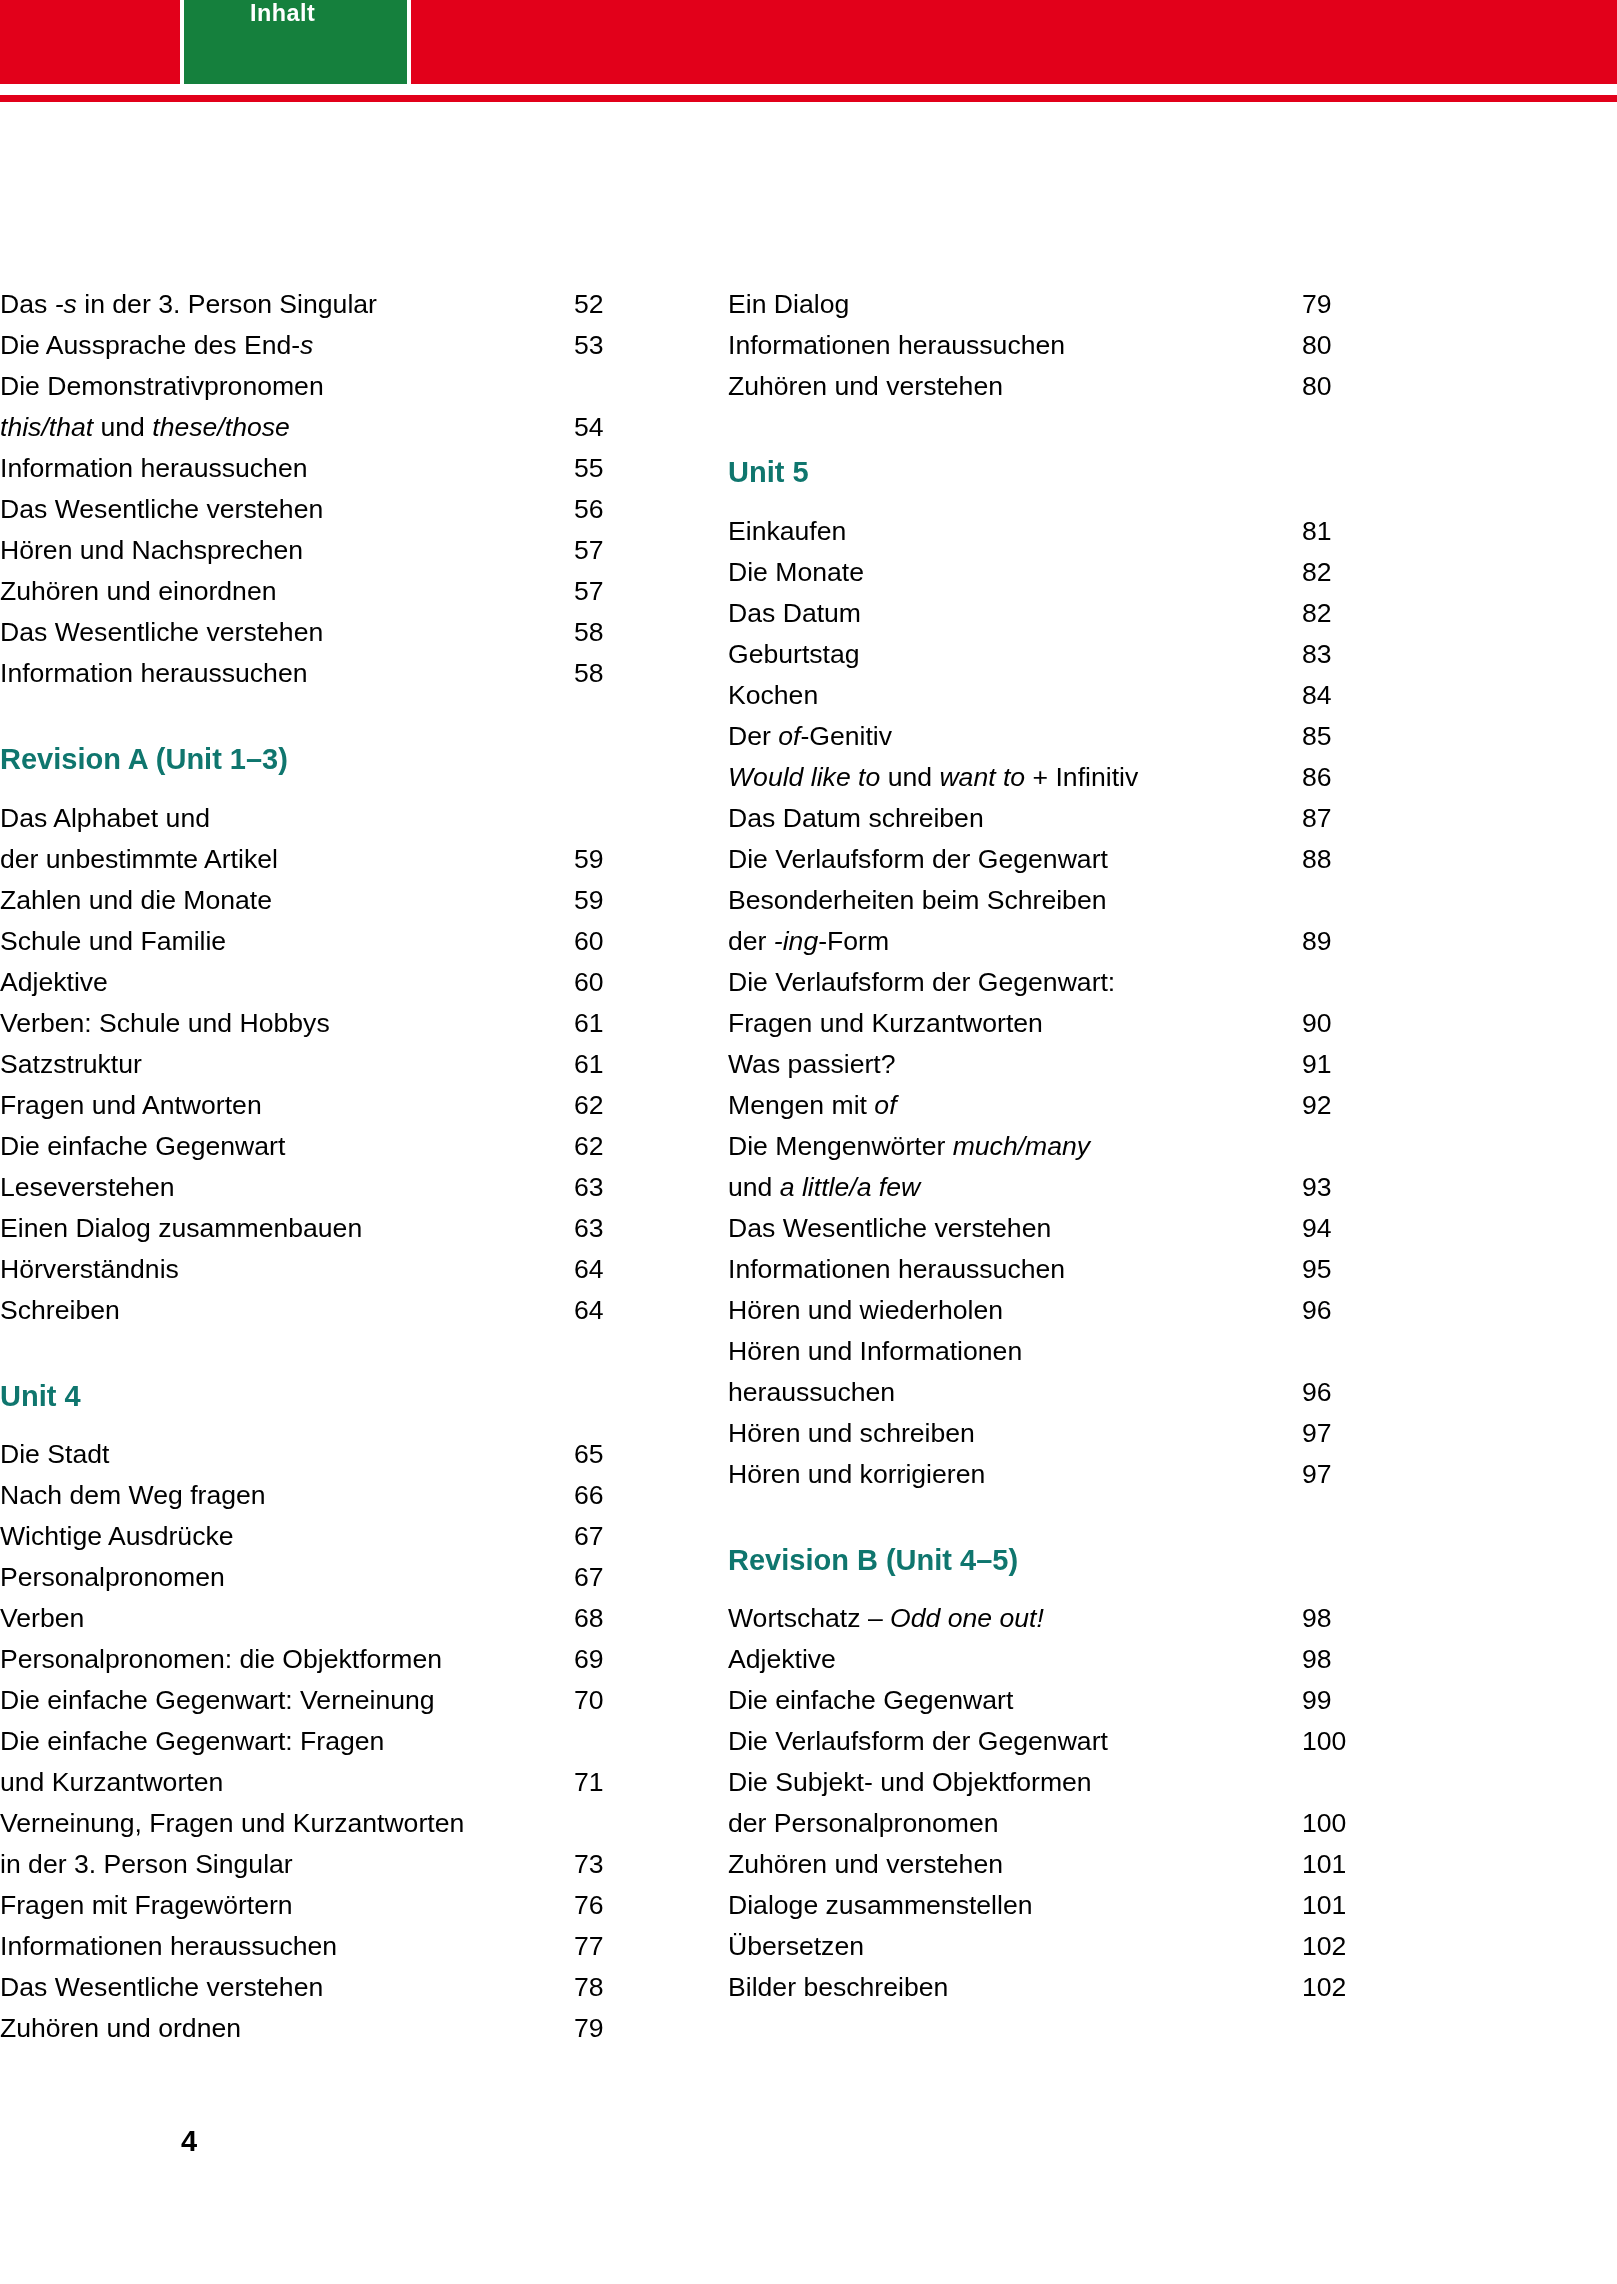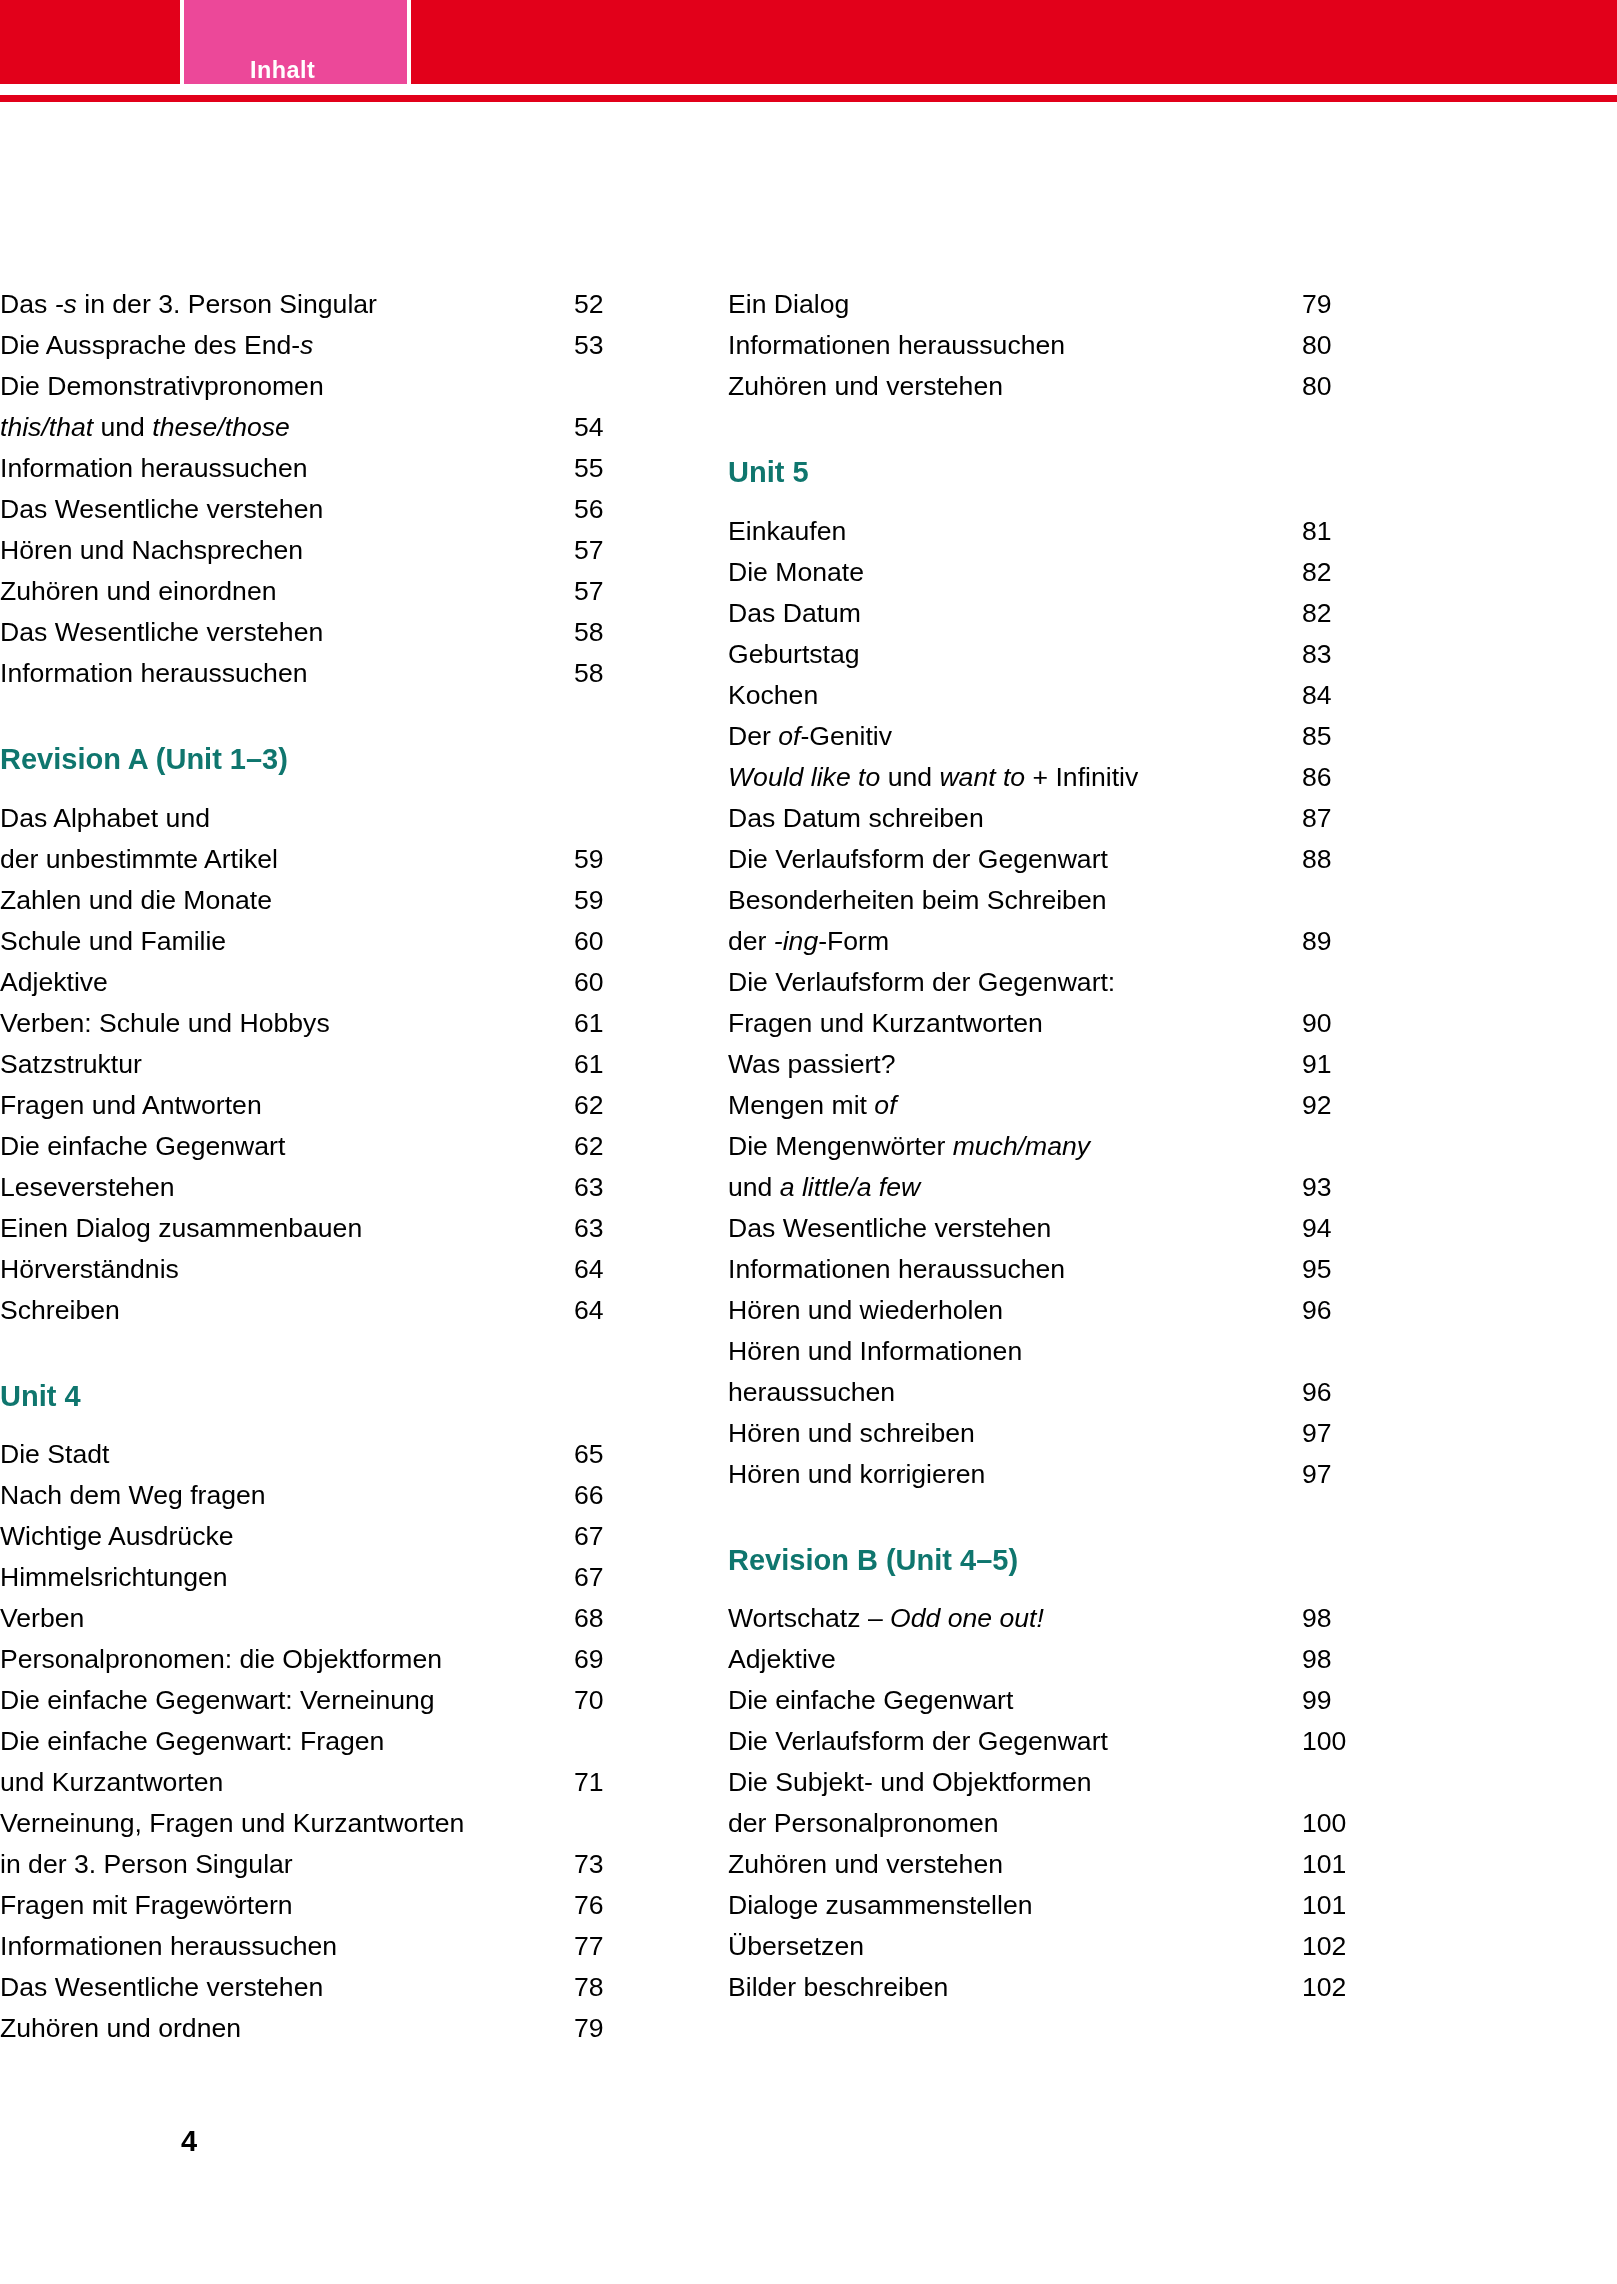--- a/index.html
+++ b/index.html
@@ -24,26 +24,26 @@
     width: 1618px;
     height: 84px;
     background: #e2001a;
   }
   #header-tab {
     position: absolute;
     top: 0;
     left: 180px;
     width: 231px;
     height: 84px;
-    background: #ec4899;
+    background: #15803d;
     border-left: 4.8px solid #ffffff;
     border-right: 4.8px solid #ffffff;
     box-sizing: border-box;
     display: flex;
-    align-items: flex-end;
+    align-items: flex-start;
   }
   #header-tab-label {
     color: #ffffff;
     font-size: 23.4px;
     font-weight: bold;
     letter-spacing: 0.5px;
     padding-left: 66px;
   }
   #header-gap {
     position: absolute;
@@ -247,21 +247,21 @@
         </li>
         <li class="toc-row">
           <span class="toc-title">Nach dem Weg fragen</span>
           <span class="toc-page">66</span>
         </li>
         <li class="toc-row">
           <span class="toc-title">Wichtige Ausdrücke</span>
           <span class="toc-page">67</span>
         </li>
         <li class="toc-row">
-          <span class="toc-title">Himmelsrichtungen</span>
+          <span class="toc-title">Personalpronomen</span>
           <span class="toc-page">67</span>
         </li>
         <li class="toc-row">
           <span class="toc-title">Verben</span>
           <span class="toc-page">68</span>
         </li>
         <li class="toc-row">
           <span class="toc-title">Personalpronomen: die Objektformen</span>
           <span class="toc-page">69</span>
         </li>

